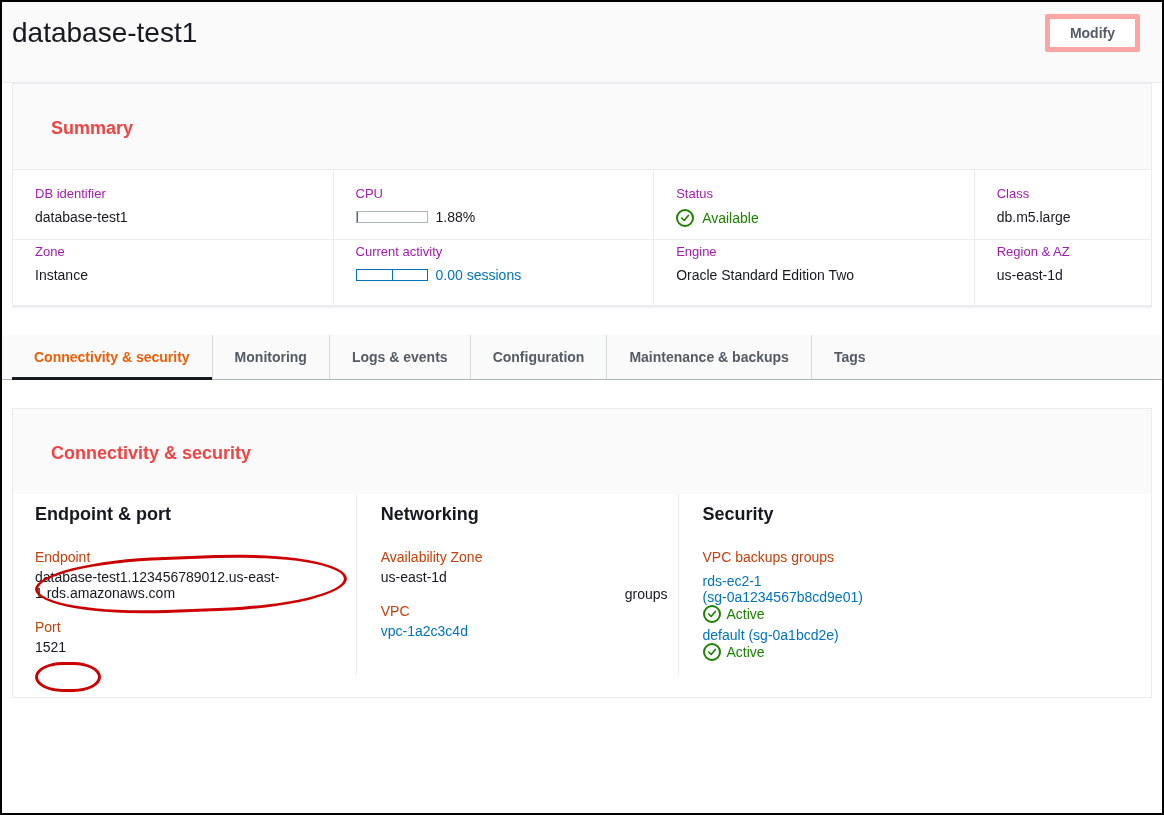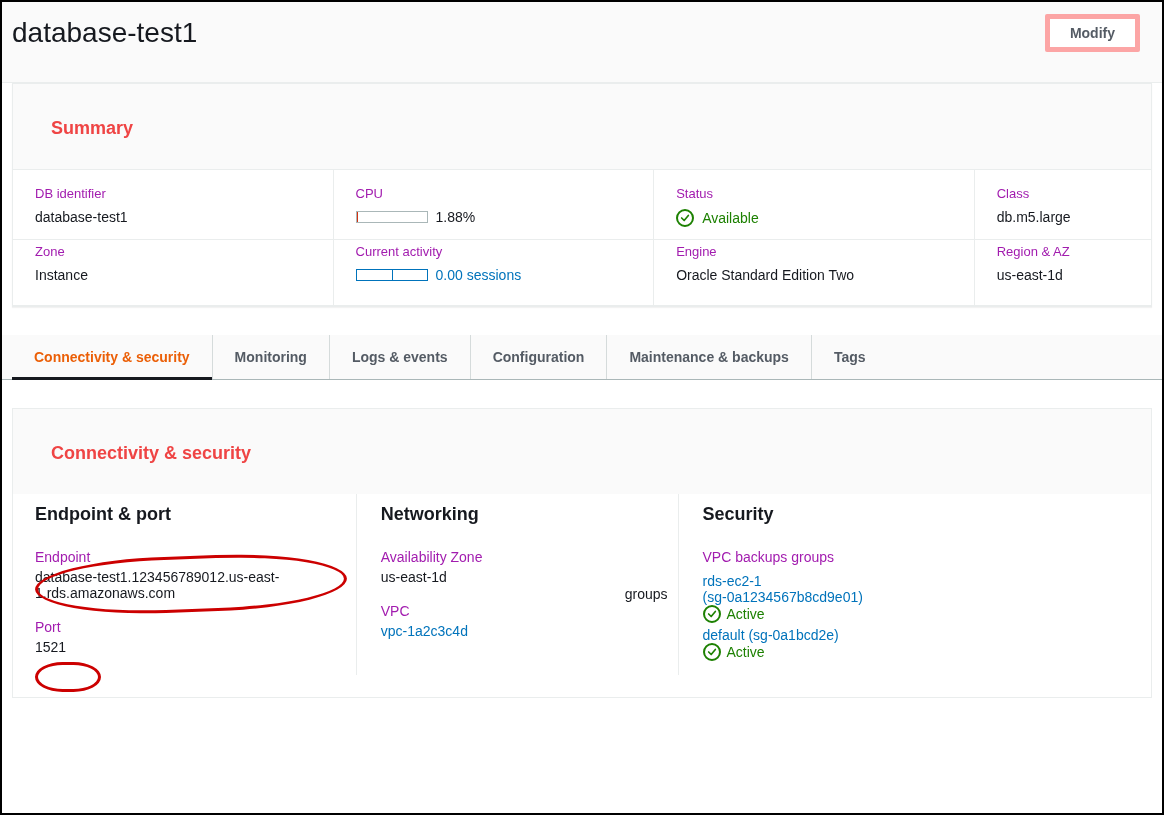--- a/index.html
+++ b/index.html
@@ -166,21 +166,21 @@
   .conn-col:first-child { padding-left: 0; }
   .conn-col:last-child { border-right:none; padding-right:0; padding-left:24px;}
   .conn-col.middle { padding-left: 24px; }
   .conn-col h3 {
     margin: 0 0 24px 0;
     font-size: 18px;
     font-weight: 700;
     color: #16191f;
   }
   .field-label {
-    color: #a21caf;
+    color: #c2410c;
     font-size: 14px;
     margin-bottom: 4px;
   }
   .field-value {
     color: #16191f;
     font-size: 14px;
     margin-bottom: 18px;
     word-break: break-word;
   }
   .sg-line {

